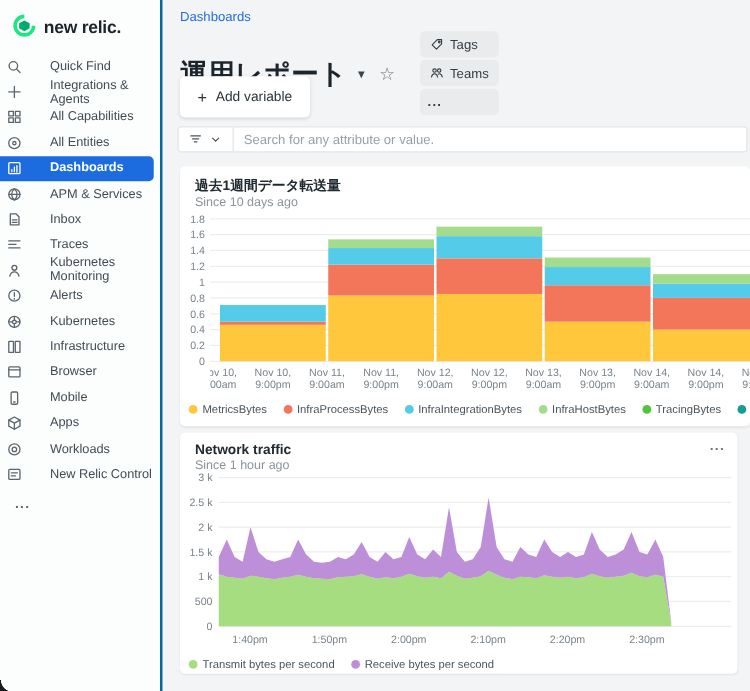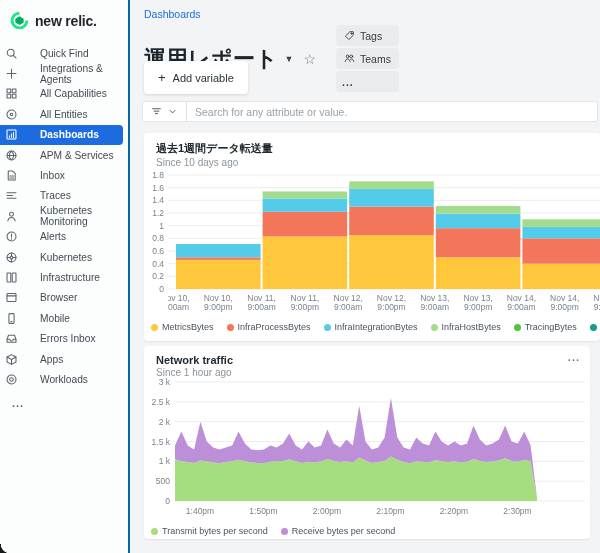--- a/index.html
+++ b/index.html
@@ -201,43 +201,43 @@
           <svg viewBox="0 0 16 16">
             <rect x="4.8" y="2" width="6.4" height="12" rx="1.2"></rect>
             <path d="M7.3 11.8h1.4"></path>
           </svg>
         </span>
         <span>Mobile</span>
       </div>
       <div class="nav-item">
         <span class="nav-icon">
           <svg viewBox="0 0 16 16">
-            <path d="M2.5 9l1.8-5h7.4l1.8 5v3.5h-11z"></path>
-            <path d="M2.5 9h3.3c.2 1.2 1 2 2.2 2s2-.8 2.2-2h3.3"></path>
-          </svg>
-        </span>
-        <span>Errors Inbox</span>
-      </div>
-      <div class="nav-item">
-        <span class="nav-icon">
-          <svg viewBox="0 0 16 16">
             <path d="M8 2l5.5 3v6L8 14 2.5 11V5z"></path>
             <path d="M2.5 5L8 8l5.5-3M8 8v6"></path>
           </svg>
         </span>
         <span>Apps</span>
       </div>
       <div class="nav-item">
         <span class="nav-icon">
           <svg viewBox="0 0 16 16">
             <circle cx="8" cy="8" r="5.5"></circle>
             <circle cx="8" cy="8" r="2.2"></circle>
           </svg>
         </span>
         <span>Workloads</span>
+      </div>
+      <div class="nav-item">
+        <span class="nav-icon">
+          <svg viewBox="0 0 16 16">
+            <rect x="2.5" y="3" width="11" height="10" rx="1"></rect>
+            <path d="M5 6.5h6M5 9.5h4"></path>
+          </svg>
+        </span>
+        <span>New Relic Control</span>
       </div>
     </nav>
   <div class="nav-more">...</div>
   <div class="corner"></div>
 </aside>
 
 <main class="main">
   <div class="breadcrumb">Dashboards</div>
 
   <div class="title-row">

